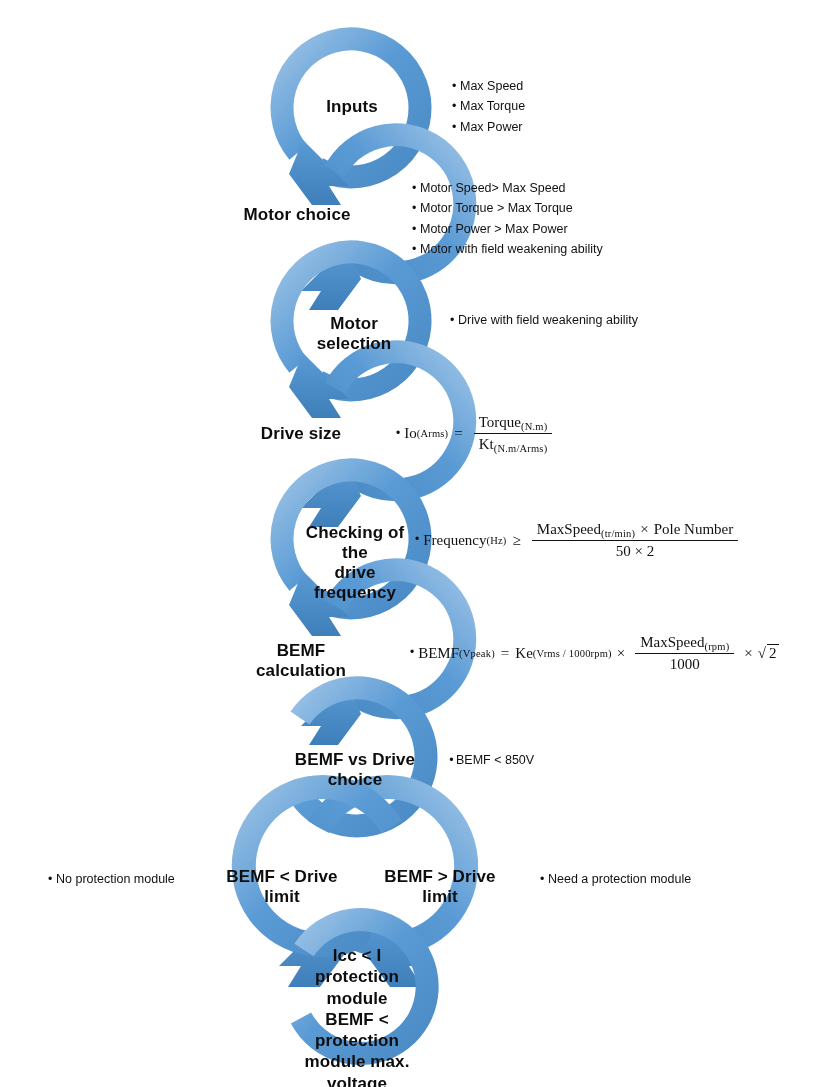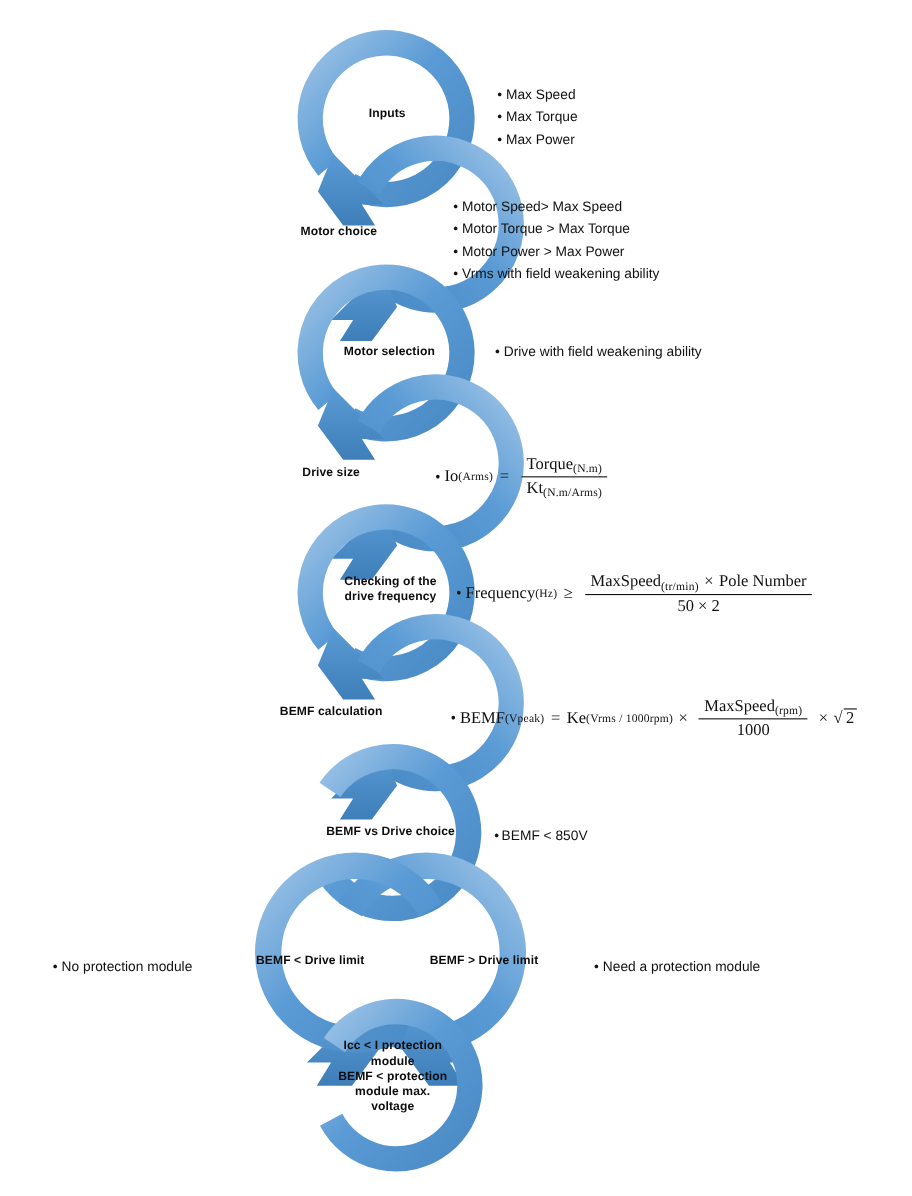--- a/index.html
+++ b/index.html
@@ -16,21 +16,21 @@
   }
   #flow-svg{
     position:absolute;
     left:0; top:0;
     width:829px;
     height:1087px;
   }
   .node-label{
     position:absolute;
     font-weight:bold;
-    font-size:11px;
+    font-size:17px;
     line-height:1.18;
     color:#0d0d0d;
     text-align:center;
     letter-spacing:0.1px;
     white-space:pre-line;
   }
   .side-list{
     position:absolute;
     font-size:12.5px;
     line-height:1.62;
@@ -168,21 +168,21 @@
     </g>
 
     <g>
       <path d="M 304 950
                A 67 67 0 1 1 301 1018" fill="none" stroke="url(#gradA)" stroke-width="23" stroke-linecap="butt"></path>
     </g>
   </svg>
 
   <div class="node-label" style="left:302px; top:97px; width:100px;">Inputs</div>
 
-  <div class="node-label" style="left:247px; top:205px; width:122px;">Motor choice</div>
+  <div class="node-label" style="left:236px; top:205px; width:122px;">Motor choice</div>
 
   <div class="node-label" style="left:292px; top:314px; width:124px;">Motor selection</div>
 
   <div class="node-label" style="left:246px; top:424px; width:110px;text-align:center;">Drive size</div>
 
   <div class="node-label" style="left:292px; top:523px; width:126px;">Checking of the
 drive frequency</div>
 
   <div class="node-label" style="left:239px; top:641px; width:124px;">BEMF  calculation</div>
 
@@ -201,21 +201,21 @@
   <div class="side-list" style="left:452px; top:76px;">
     <div class="li">Max Speed</div>
     <div class="li">Max Torque</div>
     <div class="li">Max Power</div>
   </div>
 
   <div class="side-list" style="left:412px; top:178px;">
     <div class="li">Motor Speed&gt;  Max Speed</div>
     <div class="li">Motor Torque &gt; Max Torque</div>
     <div class="li">Motor Power &gt; Max Power</div>
-    <div class="li">Vrms with field weakening ability</div>
+    <div class="li">Motor with field weakening ability</div>
   </div>
 
   <div class="side-list" style="left:450px; top:310px;">
     <div class="li">Drive with field weakening ability</div>
   </div>
 
   <div class="side-list" style="left:448px; top:750px;text-align:center;">
     <div class="li">BEMF &lt; 850V</div>
   </div>
 

